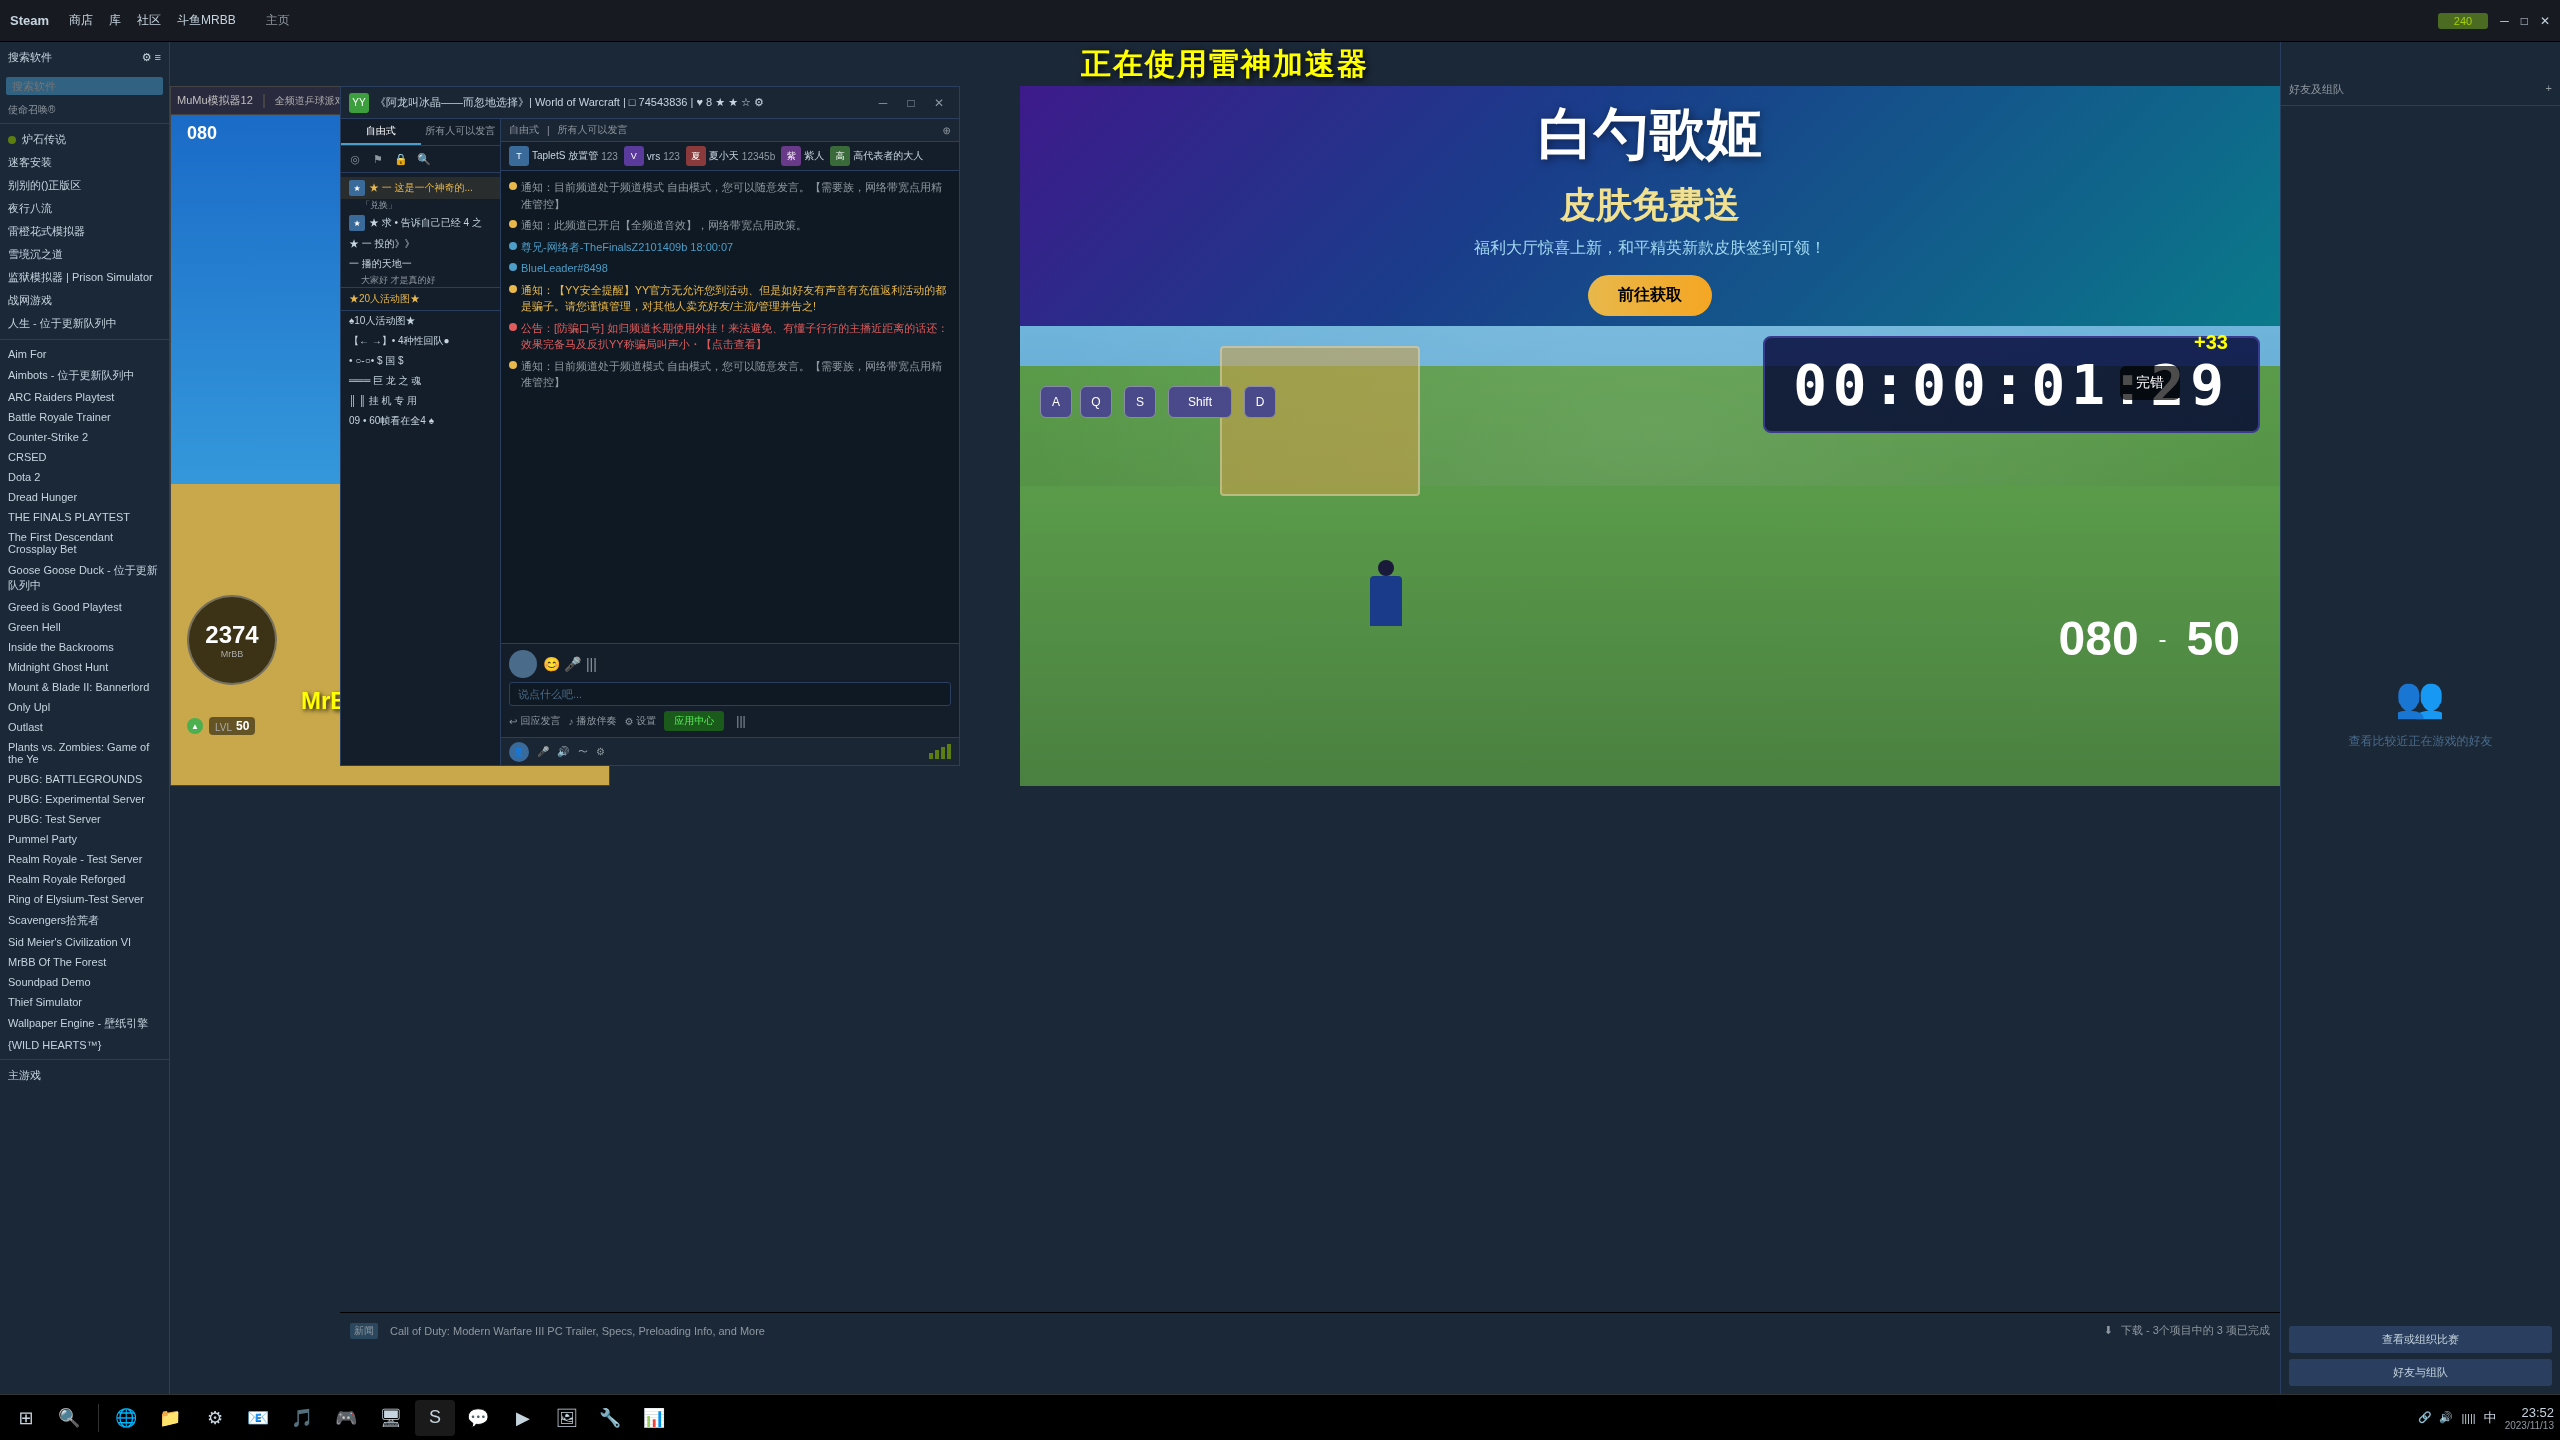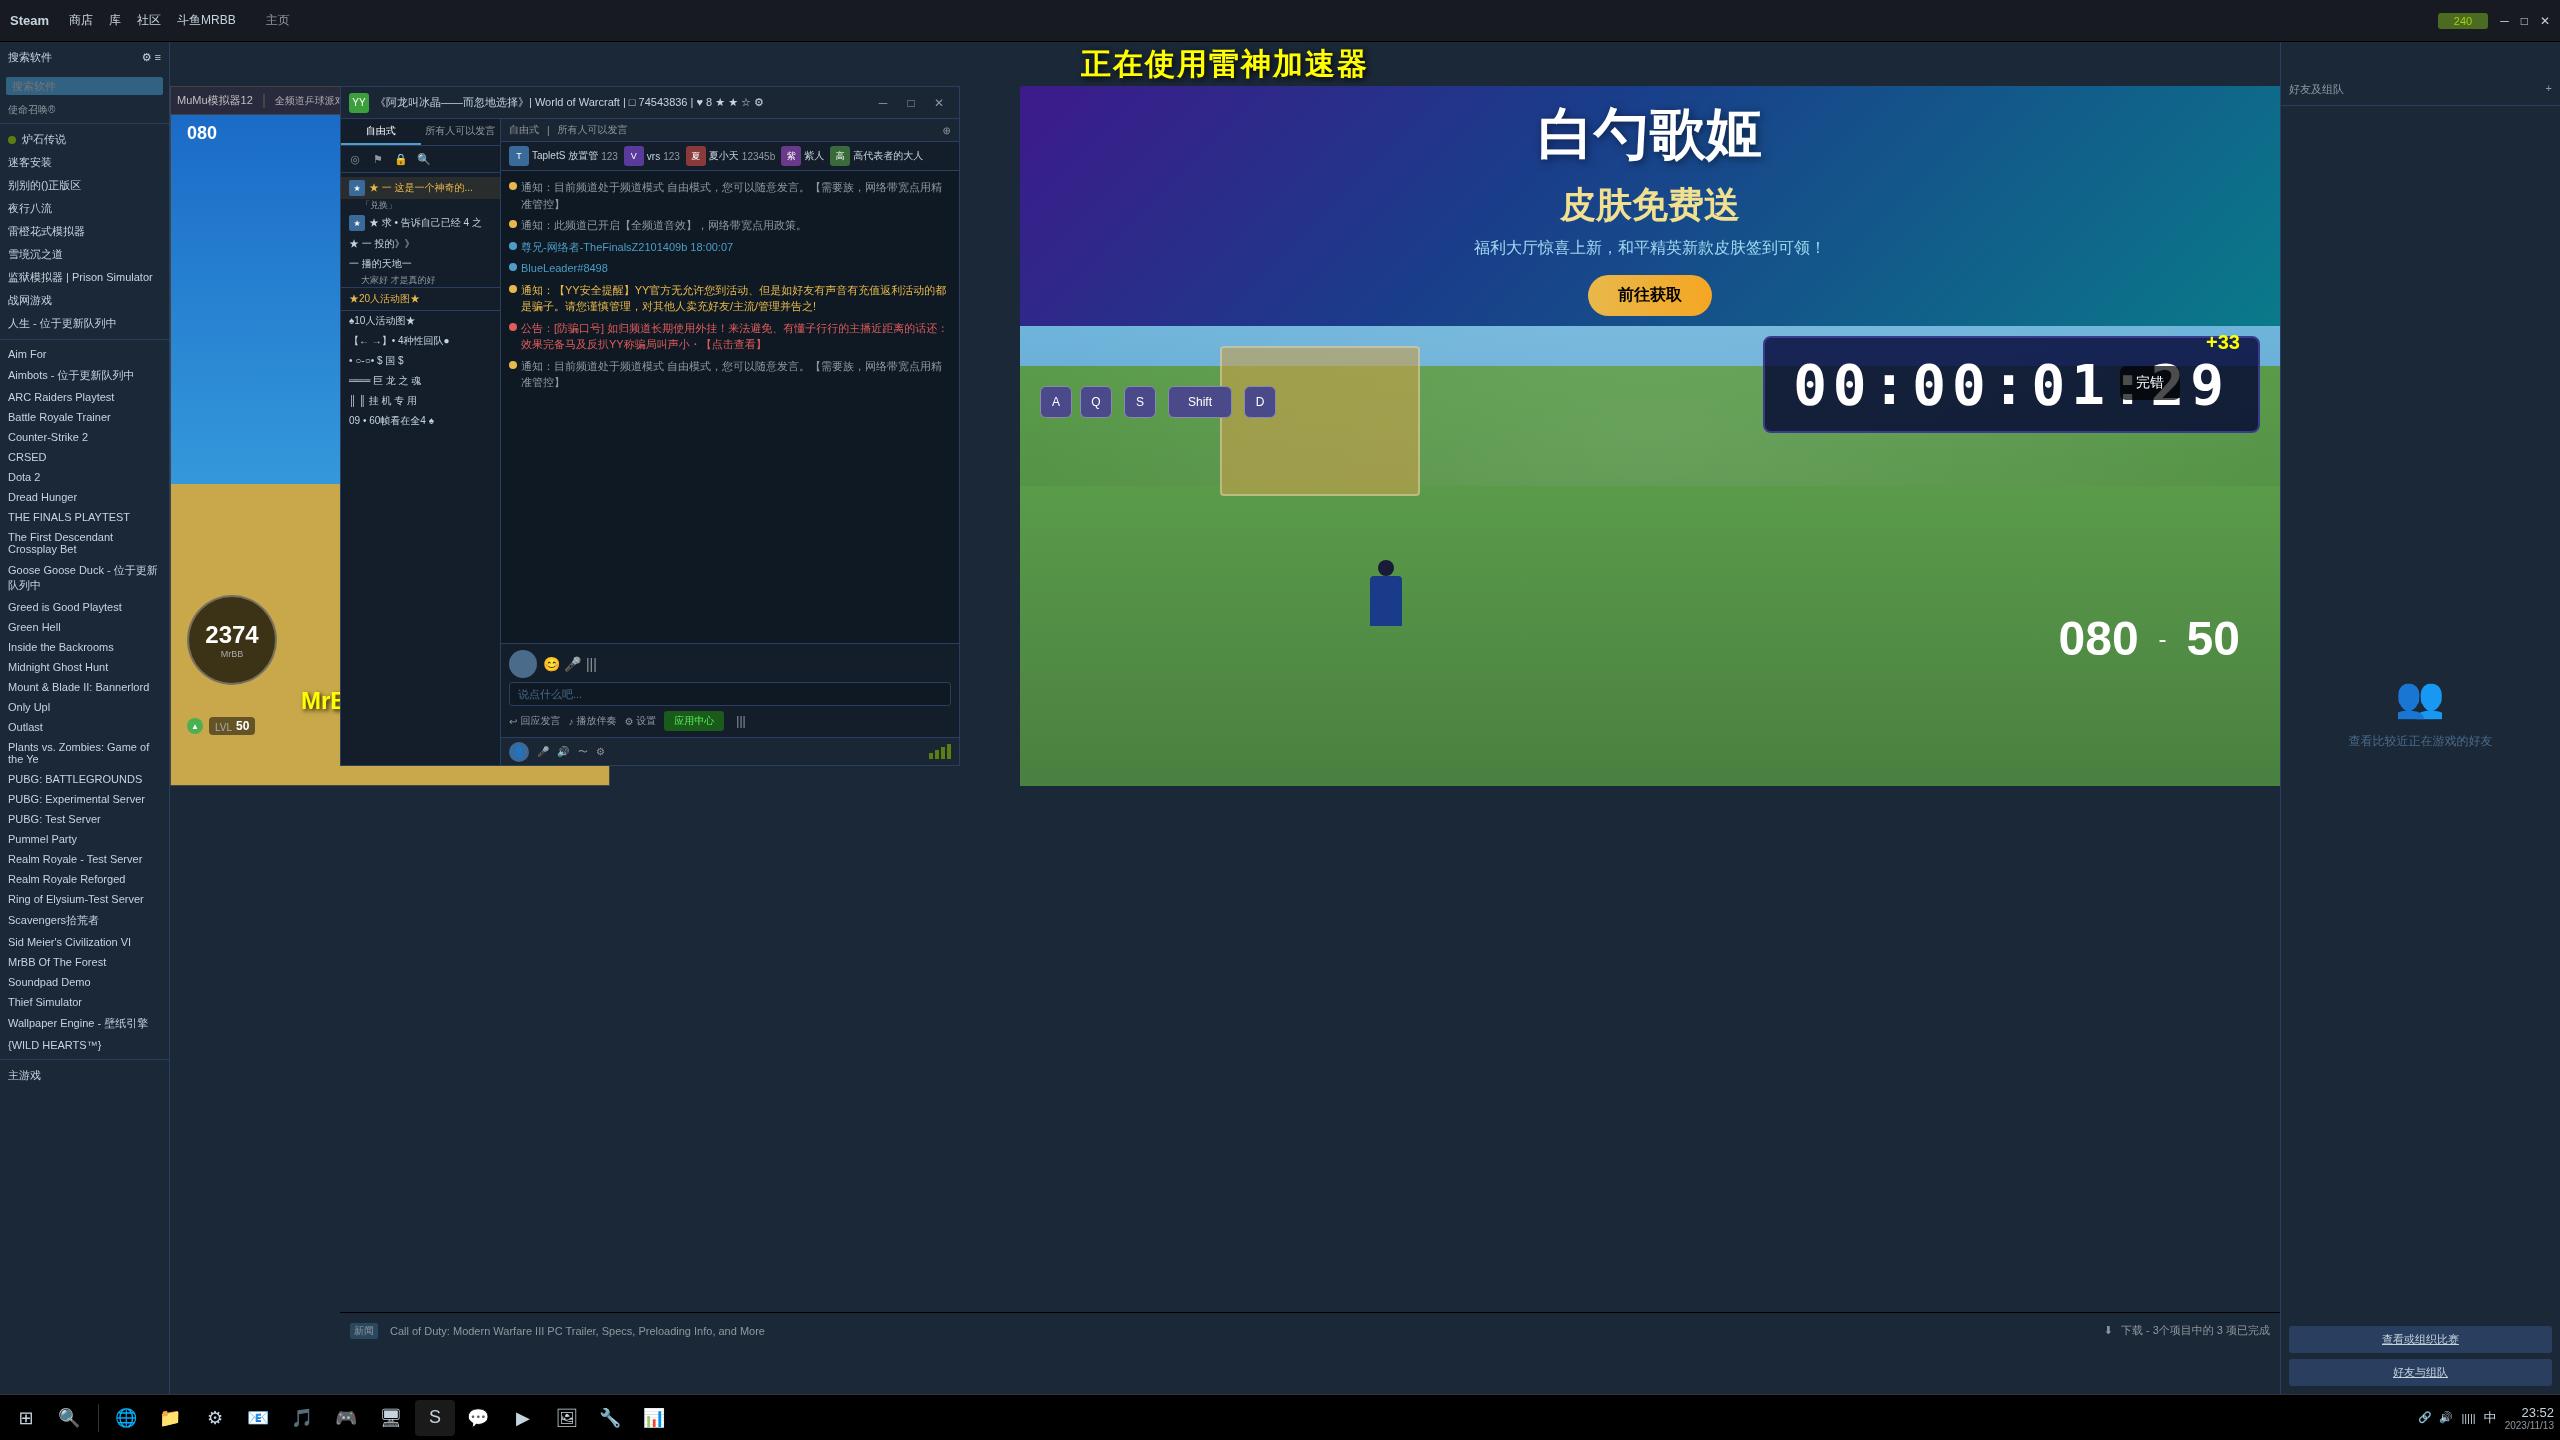--- a/index.html
+++ b/index.html
@@ -539,21 +539,20 @@
     }
     .fr-btn {
       background: #2a3f5f;
       color: #c6d4df;
       border: none;
       padding: 6px 12px;
       border-radius: 3px;
       cursor: pointer;
       font-size: 11px;
       text-align: center;
-      text-decoration: underline;
     }
 
     
     #app-wrapper {
       width: 2560px;
       height: 1440px;
       display: flex;
       flex-direction: column;
       overflow: hidden;
     }
@@ -1029,21 +1028,21 @@
           <div style="width:200px; height:150px; background:rgba(201,160,74,0.6); border:2px solid rgba(255,255,255,0.3); border-radius:4px;"></div>
         </div>
 
         <div style="position:absolute; bottom:160px; left:350px; z-index:6;">
           <div style="width:16px; height:16px; border-radius:50%; background:#1a1a3a; margin:0 auto;"></div>
           <div style="width:32px; height:50px; background:#1a3a8a; margin:0 auto; border-radius:4px 4px 0 0;"></div>
         </div>
 
         <div style="position:absolute; top:40%; right:100px; background:rgba(0,0,0,0.7); padding:8px 16px; border-radius:6px; color:#fff; font-size:14px; z-index:10;">完错</div>
 
-        <div style="position:absolute; top:35%; right:40px; color:#ffff00; font-size:20px; font-weight:bold; z-index:10;">+33</div>
+        <div style="position:absolute; top:35%; right:52px; color:#ffff00; font-size:20px; font-weight:bold; z-index:10;">+33</div>
       </div>
 
       <div id="bottom-bar" style="position:absolute; bottom:46px; left:170px; right:0;">
         <span class="news-tag">新闻</span>
         <div class="bottom-news-item">
           <span>Call of Duty: Modern Warfare III PC Trailer, Specs, Preloading Info, and More</span>
         </div>
         <div class="download-status">
           <span>⬇</span>
           <span>下载 - 3个项目中的 3 项已完成</span>

